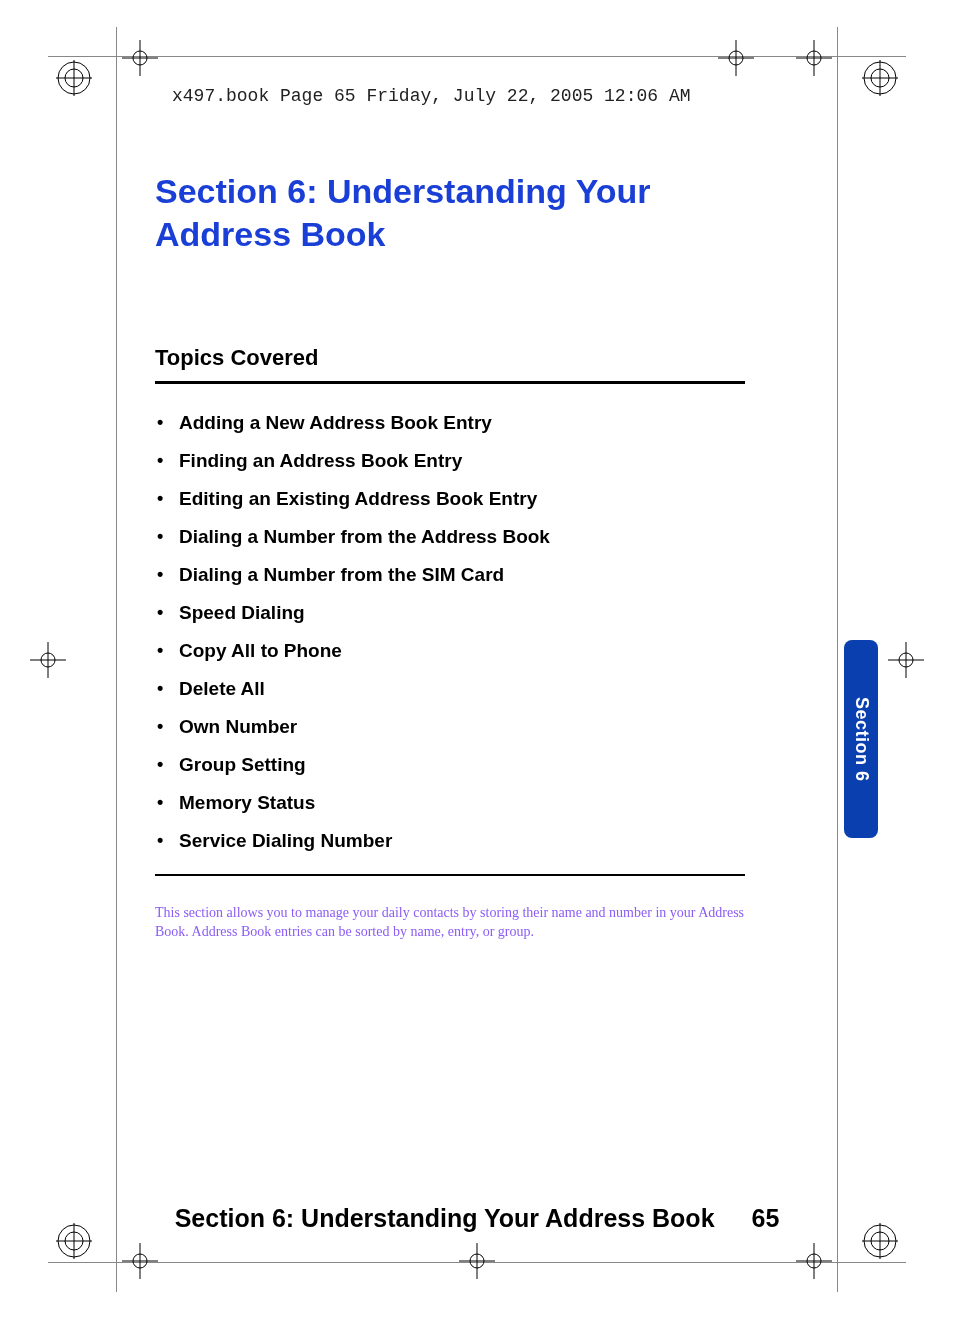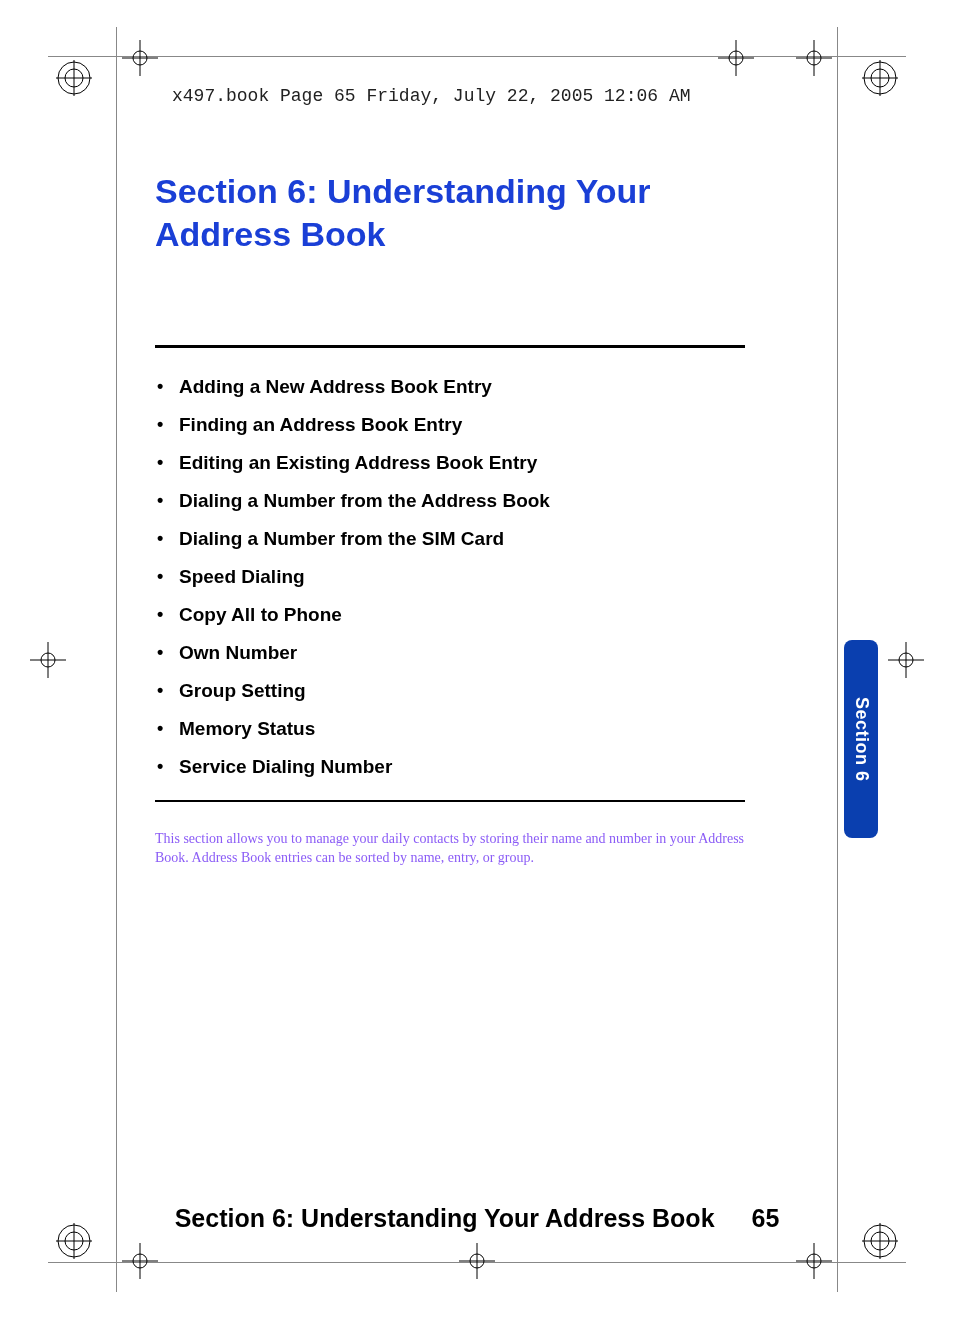--- a/index.html
+++ b/index.html
@@ -142,30 +142,32 @@
 </head>
 <body>
 
 <div class="page-frame"></div>
 
 <div class="header-line">x497.book  Page 65  Friday, July 22, 2005  12:06 AM</div>
 
 <div class="content">
   <h1 class="section-title">Section 6: Understanding Your Address Book</h1>
 
+  <div class="topics-heading">Topics Covered</div>
   <hr class="hr-thick">
 
   <ul class="topics-list">
     <li>Adding a New Address Book Entry</li>
     <li>Finding an Address Book Entry</li>
     <li>Editing an Existing Address Book Entry</li>
     <li>Dialing a Number from the Address Book</li>
     <li>Dialing a Number from the SIM Card</li>
     <li>Speed Dialing</li>
     <li>Copy All to Phone</li>
+    <li>Delete All</li>
     <li>Own Number</li>
     <li>Group Setting</li>
     <li>Memory Status</li>
     <li>Service Dialing Number</li>
   </ul>
 
   <hr class="hr-thin">
 
   <p class="body-text">This section allows you to manage your daily contacts by storing their name and number in your Address Book. Address Book entries can be sorted by name, entry, or group.</p>
 </div>

